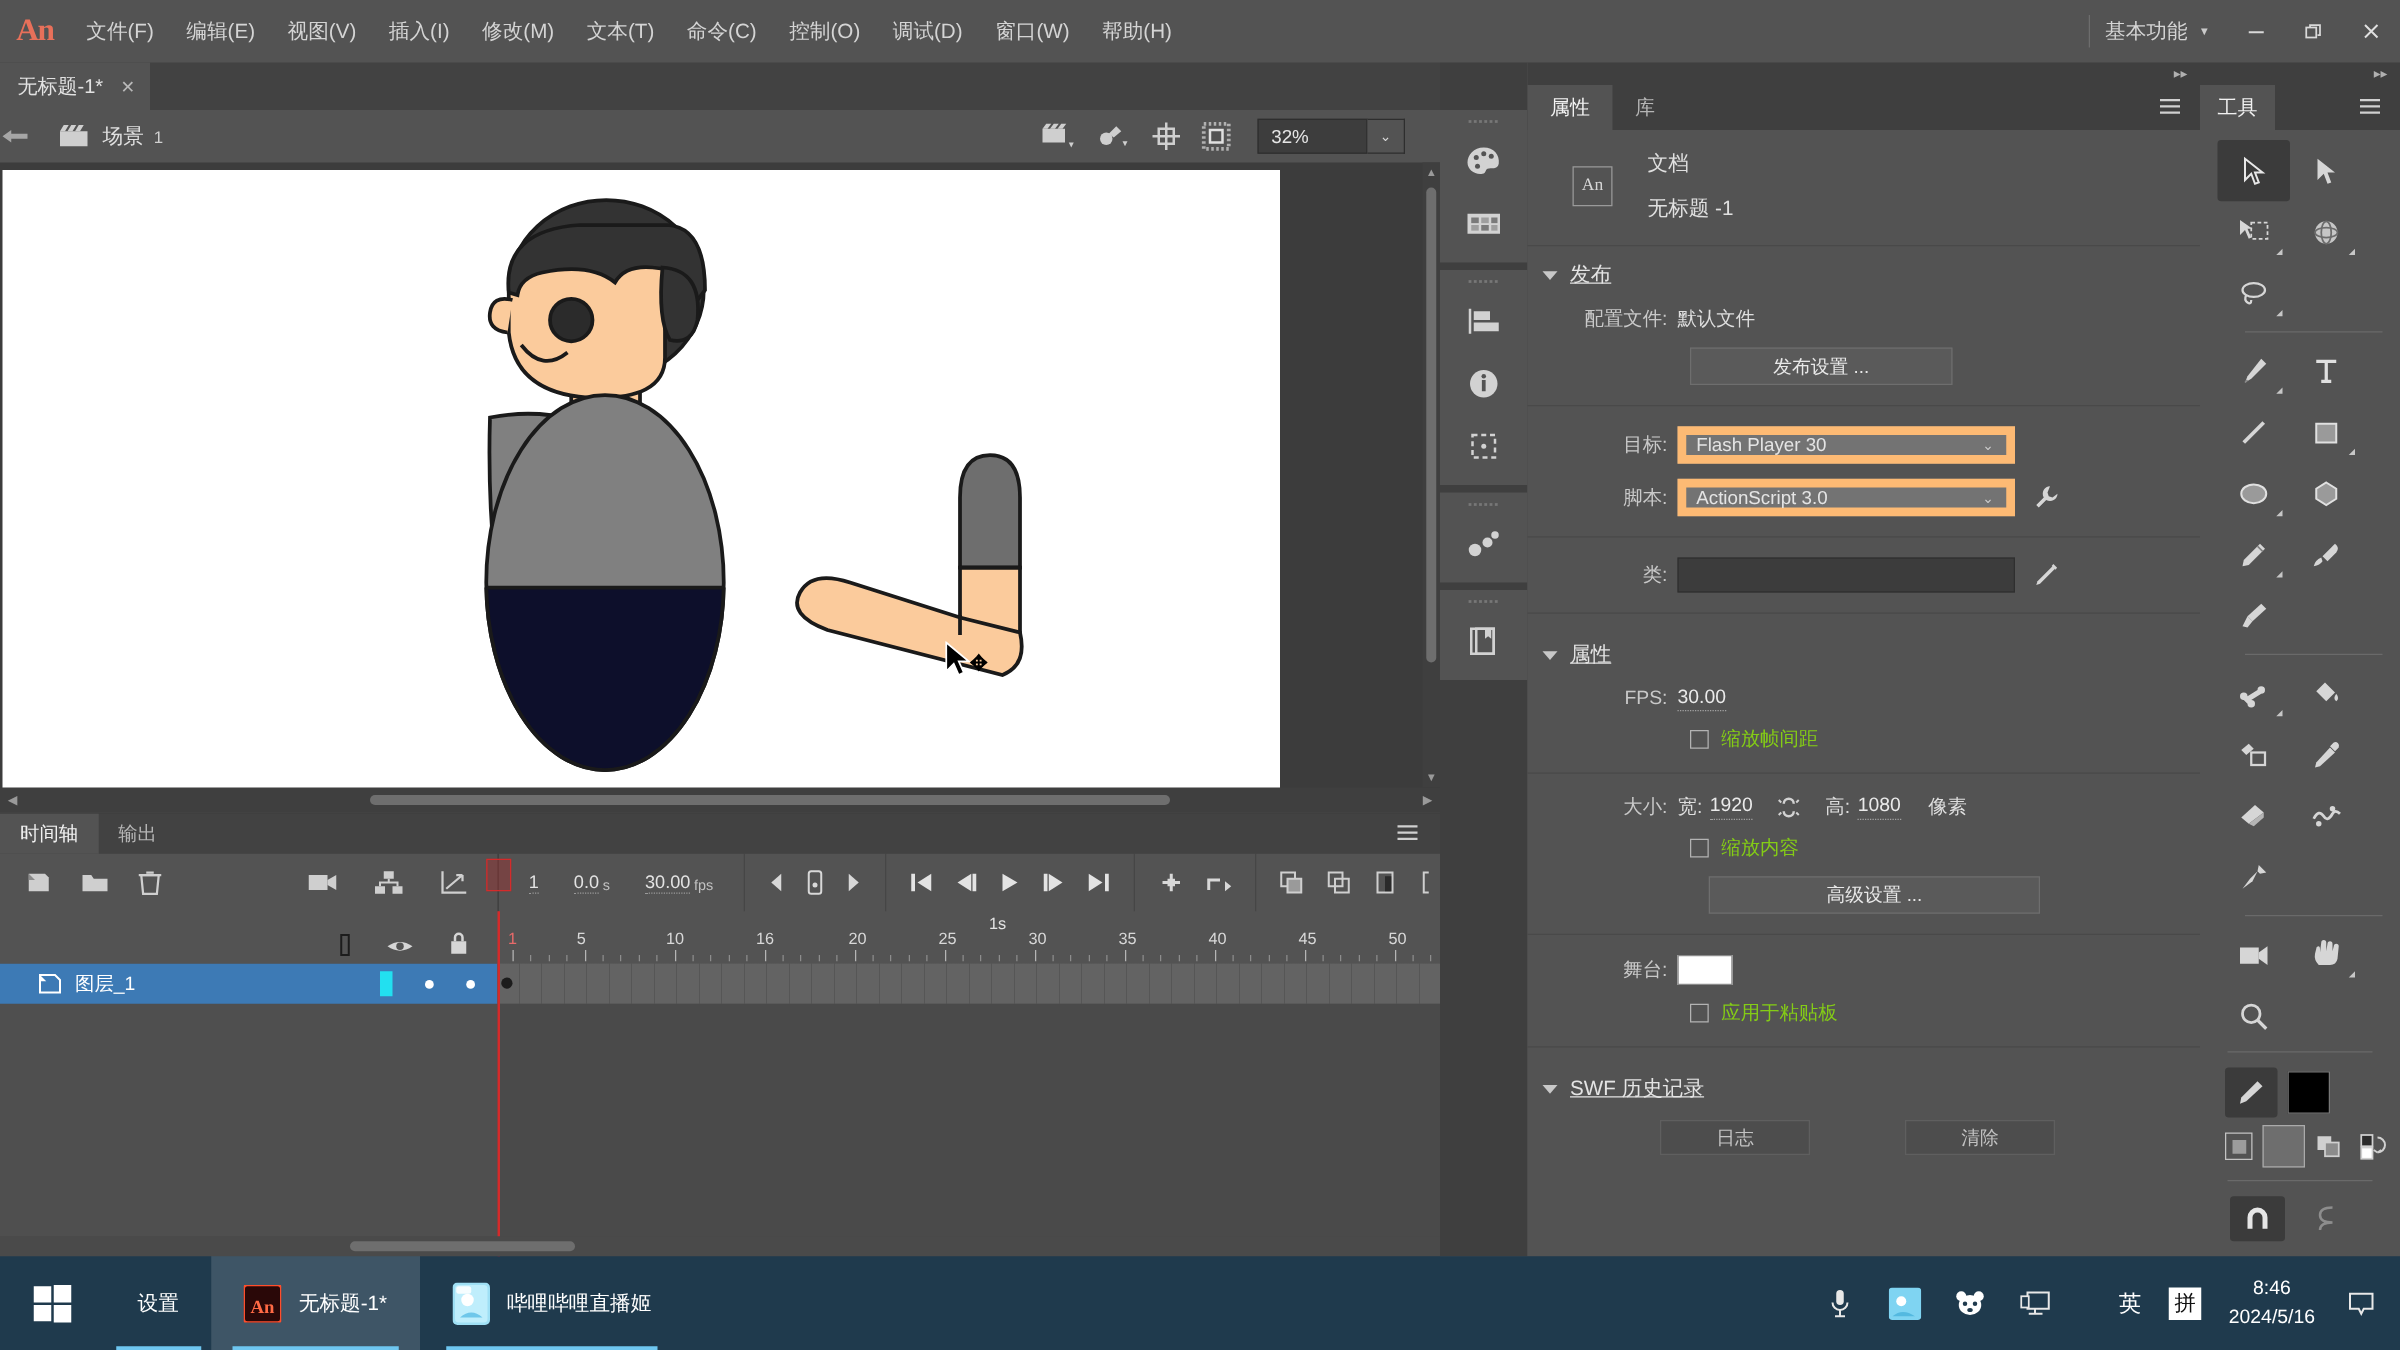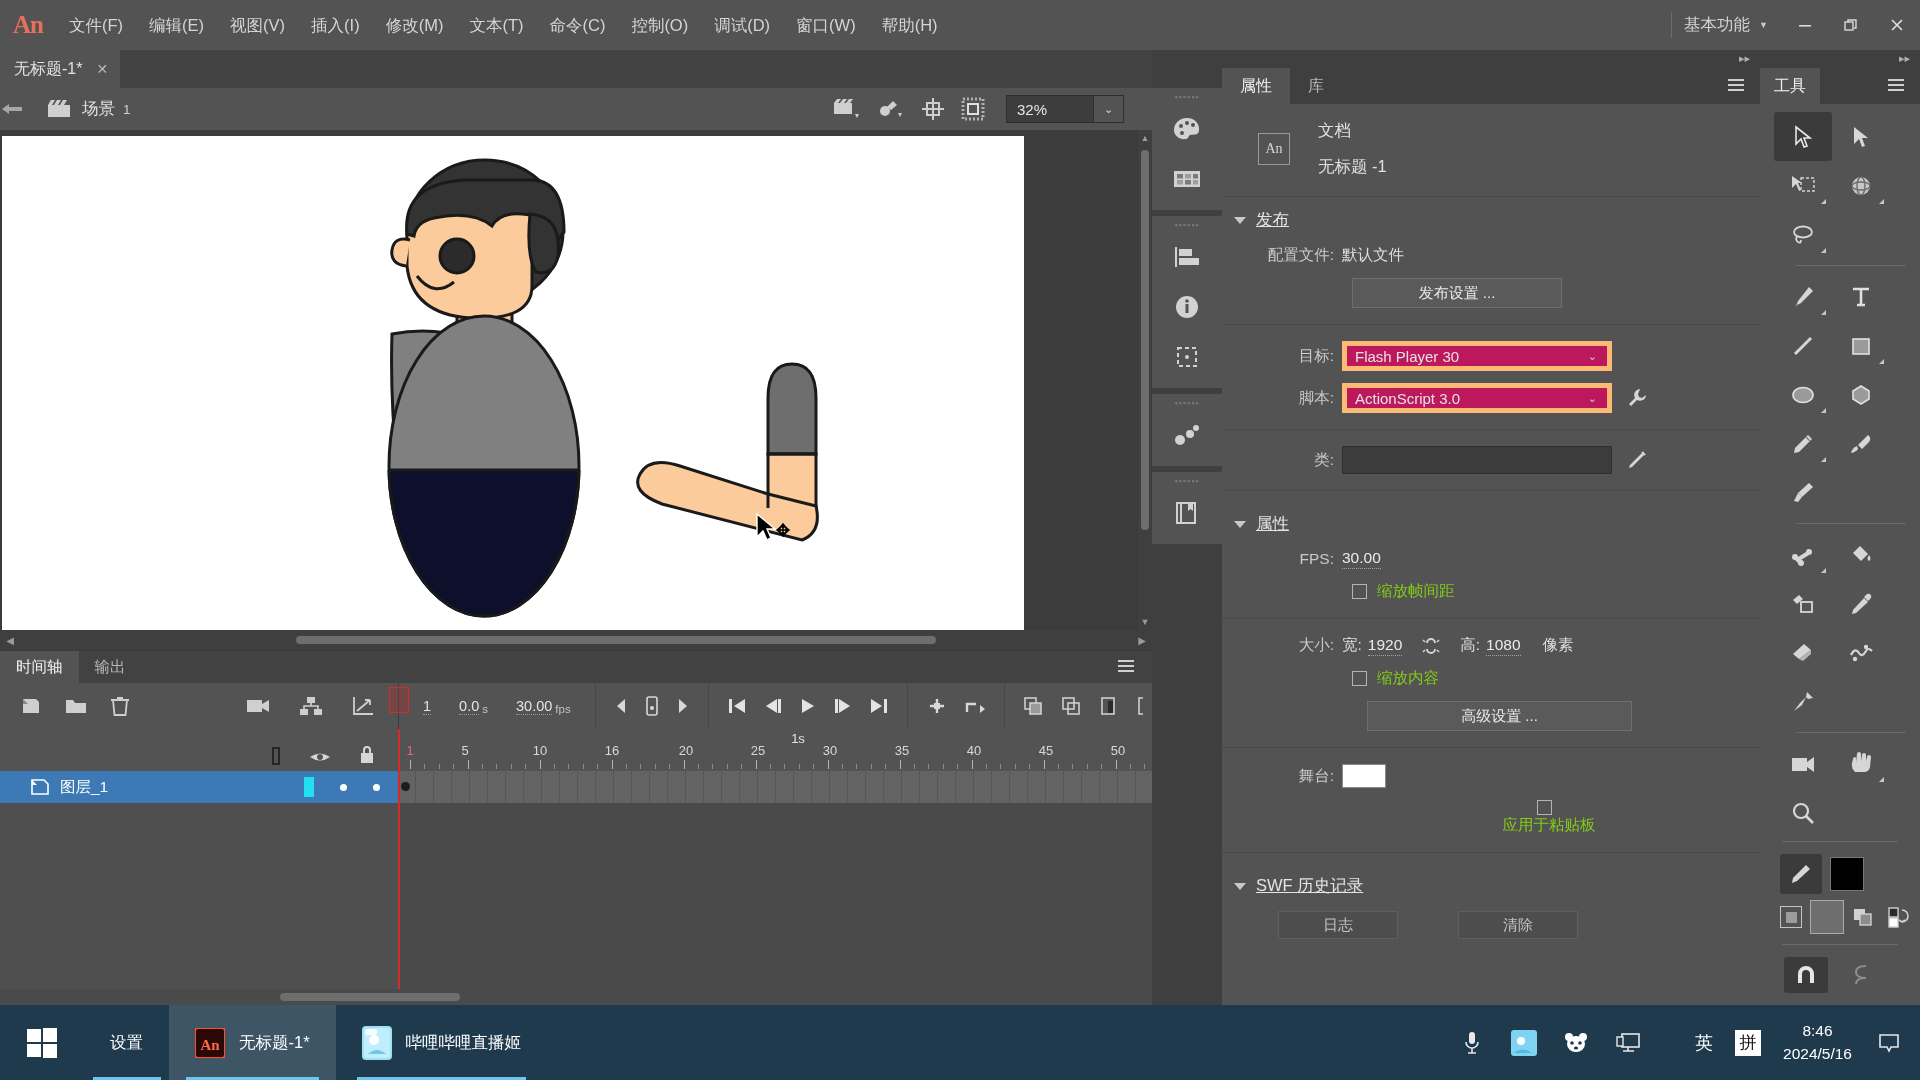--- a/index.html
+++ b/index.html
@@ -246,21 +246,21 @@
   .sect-title { color: #e4e4e4; font-size: 16.5px; text-decoration: underline; }
 
   .row { display: flex; align-items: center; padding: 6px 24px 6px 0; }
   .row-label { color: #c9c9c9; font-size: 15.5px; text-align: right; width: 120px; padding-right: 8px; }
   .row-value { color: #dedede; font-size: 15.5px; }
   .btn-wide {
     height: 30px; border: 1px solid #6e6e6e; background: #5a5a5a; color: #e8e8e8;
     font-size: 15px; display: flex; align-items: center; justify-content: center;
   }
   .select {
-    height: 30px; background: #be185d; border: 5px solid #fdba74; color: #e4e4e4;
+    height: 30px; background: #737373; border: 7px solid #fdba74; color: #e4e4e4;
     font-size: 15px; display: flex; align-items: center; padding: 0 8px;
     position: relative; width: 270px;
   }
   .select .chev { position: absolute; right: 10px; color: #cfcfcf; font-size: 11px; }
   .input-box {
     height: 28px; width: 270px; background: #3c3c3c; border: 1px solid #2f2f2f;
   }
   .divider { height: 1px; background: #494949; margin: 10px 0; }
   .dotted-val { color: #eaeaea; font-size: 15.5px; border-bottom: 1px dotted #a2a2a2; padding-bottom: 1px; }
   .cb { width: 15px; height: 15px; border: 1px solid #b3b3b3; background: #535353; }
@@ -925,31 +925,31 @@
       <span class="cb-label">缩放内容</span>
     </div>
     <div class="row" style="padding-left:128px;margin-left:17px;">
       <div class="btn-wide" style="width:265px;">高级设置 ...</div>
     </div>
     <div class="divider"></div>
     <div class="row">
       <span class="row-label">舞台:</span>
       <span class="swatch-white"></span>
     </div>
-    <div class="row" style="padding-left:130px;flex-direction:column;">
+    <div class="row" style="padding-left:130px;">
       <span class="cb"></span>
       <span class="cb-label">应用于粘贴板</span>
     </div>
 
     <div class="divider"></div>
     <div class="sect-head">
       <span class="tri"></span>
       <span class="sect-title">SWF 历史记录</span>
     </div>
-    <div class="row" style="padding-left:56px; gap:60px;">
+    <div class="row" style="padding-left:106px; gap:76px;">
       <div class="swf-btn">日志</div>
       <div class="swf-btn">清除</div>
     </div>
   </div>
 
   <div class="toolspanel">
     <div class="panel-collapse-row">
       <span class="dbl">▸▸</span>
     </div>
     <div class="tools-tabs">

